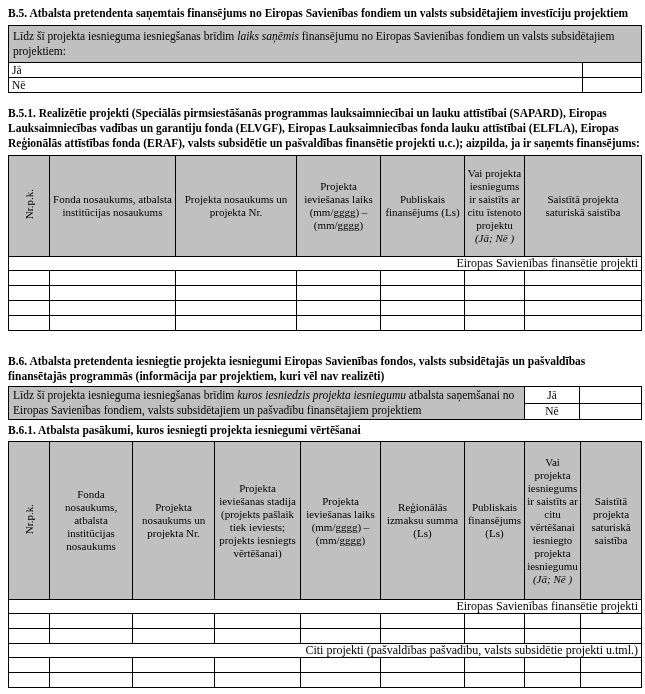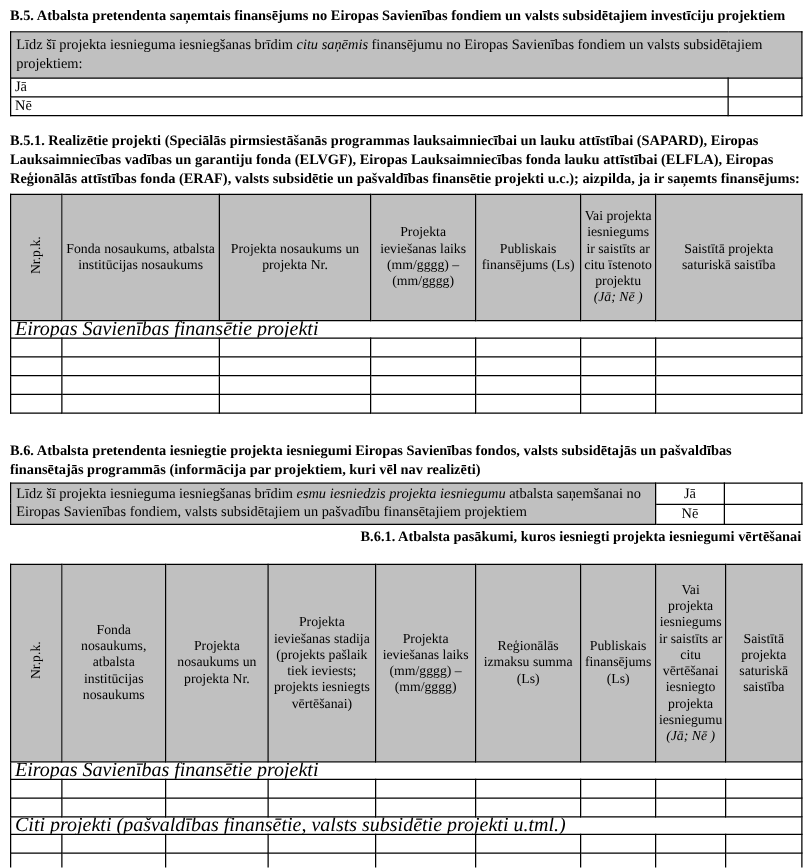--- a/index.html
+++ b/index.html
@@ -6,45 +6,45 @@
   body{width:645px;height:694px;overflow:hidden;
        font-family:"Liberation Serif","DejaVu Serif",serif;color:#000;}
   .page{padding:6px 4px 0 8px;width:633px;}
   .sec-title{font-weight:bold;font-size:11.5px;line-height:15px;margin:0 0 4px 0;}
   table{border-collapse:collapse;table-layout:fixed;width:633px;border:1.5px solid #000;}
   td,th{border:1px solid #000;padding:0 3px;vertical-align:middle;font-size:11.5px;font-weight:normal;overflow:hidden;}
   .shade{background:#c0c0c0;}
   .stmt{line-height:15px;padding:1px 4px;}
   .hdr th{background:#c0c0c0;text-align:center;font-size:11px;line-height:13px;padding:5px 2px;}
   .vtext{writing-mode:vertical-rl;transform:rotate(180deg);display:inline-block;font-size:11px;}
-  .caption{font-style:italic;font-size:16px;line-height:13px;}
+  .caption{font-size:12px;line-height:13px;text-align:right;}
   .h14{height:14px;} .h15{height:15px;} .h16{height:16px;}
   .center{text-align:center;}
   .mb13{margin-top:13px;}
   .mt8{margin-top:23px;}
-  .mt3{margin-top:3px;margin-bottom:13px;text-align:right;}
+  .mt3{margin-top:3px;margin-bottom:3px;}
   .fill{background:#fff;}
 </style>
 </head>
 <body>
 
 <div class="page">
 
   <p class="sec-title">B.5. Atbalsta pretendenta saņemtais finansējums no Eiropas Savienības fondiem un valsts subsidētajiem investīciju projektiem</p>
 
   <table>
     <colgroup>
         <col style="width:574px">
         <col style="width:59px">
       </colgroup>
     <tbody>
         <tr>
       <td colspan="2" class="shade stmt" style="height:34px">
         <span>Līdz šī projekta iesnieguma iesniegšanas brīdim</span>
-        <i>citu saņēmis</i>
+        <i>laiks saņēmis</i>
         <span>finansējumu no Eiropas Savienības fondiem un valsts subsidētajiem projektiem:</span>
       </td>
     </tr>
     <tr class="h15">
       <td>Jā</td>
       <td class="fill"></td>
     </tr>
     <tr class="h15">
       <td>Nē</td>
       <td class="fill"></td>
@@ -124,21 +124,21 @@
   <table>
     <colgroup>
         <col style="width:516px">
         <col style="width:55px">
         <col style="width:62px">
       </colgroup>
     <tbody>
         <tr class="h16">
       <td rowspan="2" class="shade stmt">
         <span>Līdz šī projekta iesnieguma iesniegšanas brīdim</span>
-        <i>esmu iesniedzis projekta iesniegumu</i>
+        <i>kuros iesniedzis projekta iesniegumu</i>
         <span>atbalsta saņemšanai no Eiropas Savienības fondiem, valsts subsidētajiem un pašvadību finansētajiem projektiem</span>
       </td>
       <td class="center">Jā</td>
       <td class="fill"></td>
     </tr>
     <tr class="h16">
       <td class="center">Nē</td>
       <td class="fill"></td>
     </tr>
   </tbody>
@@ -192,21 +192,21 @@
           <td class="fill"></td>
           <td class="fill"></td>
           <td class="fill"></td>
           <td class="fill"></td>
           <td class="fill"></td>
           <td class="fill"></td>
           <td class="fill"></td>
           <td class="fill"></td>
     </tr>
     <tr class="h14">
-      <td colspan="9" class="caption">Citi projekti (pašvaldības finansētie, valsts subsidētie projekti u.tml.)</td>
+      <td colspan="9" class="caption">Citi projekti (pašvaldības pašvadību, valsts subsidētie projekti u.tml.)</td>
     </tr>
     <tr class="h15">
       <td class="fill"></td>
           <td class="fill"></td>
           <td class="fill"></td>
           <td class="fill"></td>
           <td class="fill"></td>
           <td class="fill"></td>
           <td class="fill"></td>
           <td class="fill"></td>

